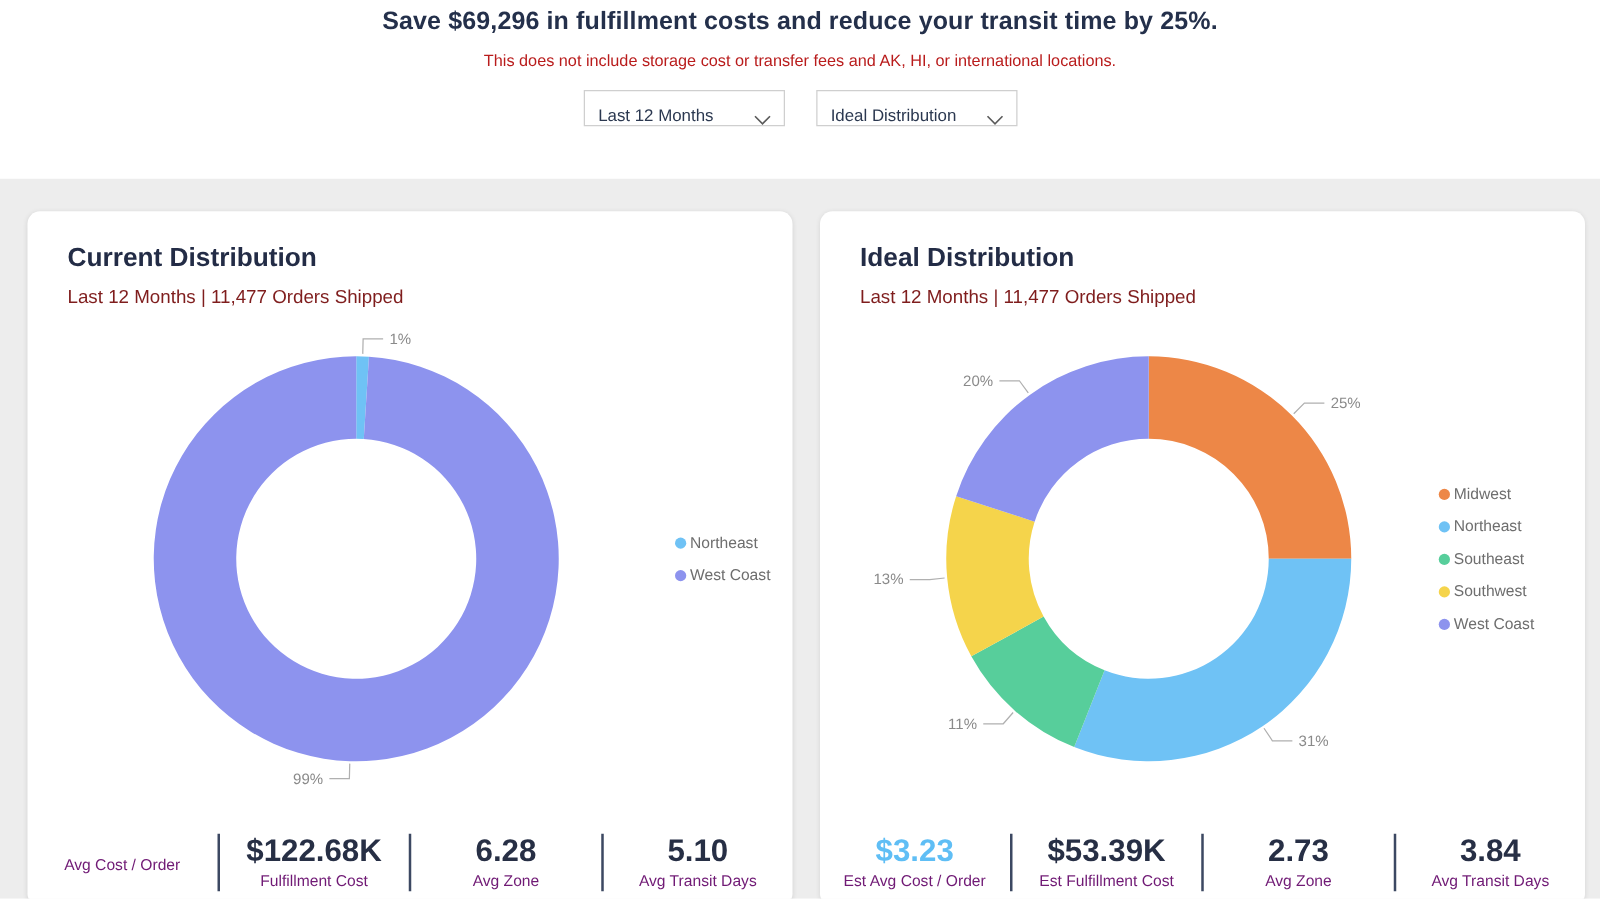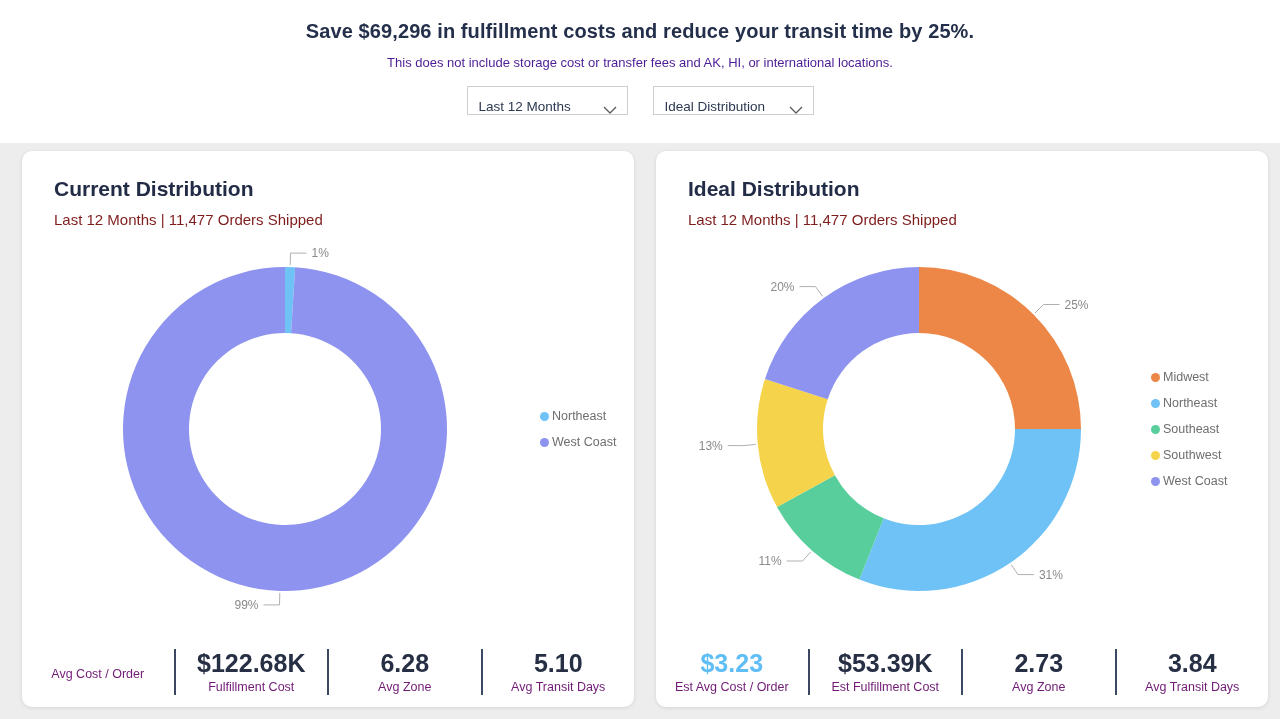--- a/index.html
+++ b/index.html
@@ -1,31 +1,31 @@
 <!DOCTYPE html>
 <html><head>
 <meta charset="utf-8">
 <style>
   * { margin:0; padding:0; box-sizing:border-box; }
   html,body { width:1280px; height:719px; font-family:"Liberation Sans", sans-serif; background:#ffffff; overflow:hidden; }
 
   
-  .top { height:143px; background:#ffffff; text-align:center; padding-top:20px; }
+  .top { height:143px; background:#ffffff; text-align:center; padding-top:6px; }
   .headline { font-size:20px; font-weight:700; color:#24304B; letter-spacing:0.1px; }
-  .disclaimer { margin-top:12px; font-size:13px; color:#4c1d95; }
+  .disclaimer { margin-top:12px; font-size:13px; color:#b91c1c; }
   .filters { margin-top:16px; display:flex; justify-content:center; gap:25px; }
   .dropdown { width:161px; height:29px; border:1px solid #CFCFCF; background:#fff;
               display:flex; align-items:flex-end; justify-content:space-between;
               padding:0 10px 0 11px; cursor:pointer; }
   .dd-label { font-size:13.5px; color:#2B3850; }
   .dd-chevron { display:flex; align-items:center; }
 
   
   .content { height:576px; background:#EDEDED; display:flex; gap:22px;
-             padding:8px 12px 8px 22px; }
+             padding:26px 12px 8px 22px; }
   .card { position:relative; width:612px; height:556px; background:#ffffff;
           border-radius:10px; box-shadow:0 1px 4px rgba(0,0,0,0.10); }
   .card-title { position:absolute; top:26px; left:32px; font-size:21px; font-weight:700; color:#232C46; }
   .card-sub { position:absolute; top:60px; left:32px; font-size:15px; color:#7f1d1d; }
 
   .chart { position:absolute; top:80px; left:0; }
   .chart text { font-family:"Liberation Sans", sans-serif; }
 
   .legend { position:absolute; display:flex; flex-direction:column;justify-content:flex-end; }
   .legend-item { height:26px; display:flex; align-items:center; cursor:pointer; }

